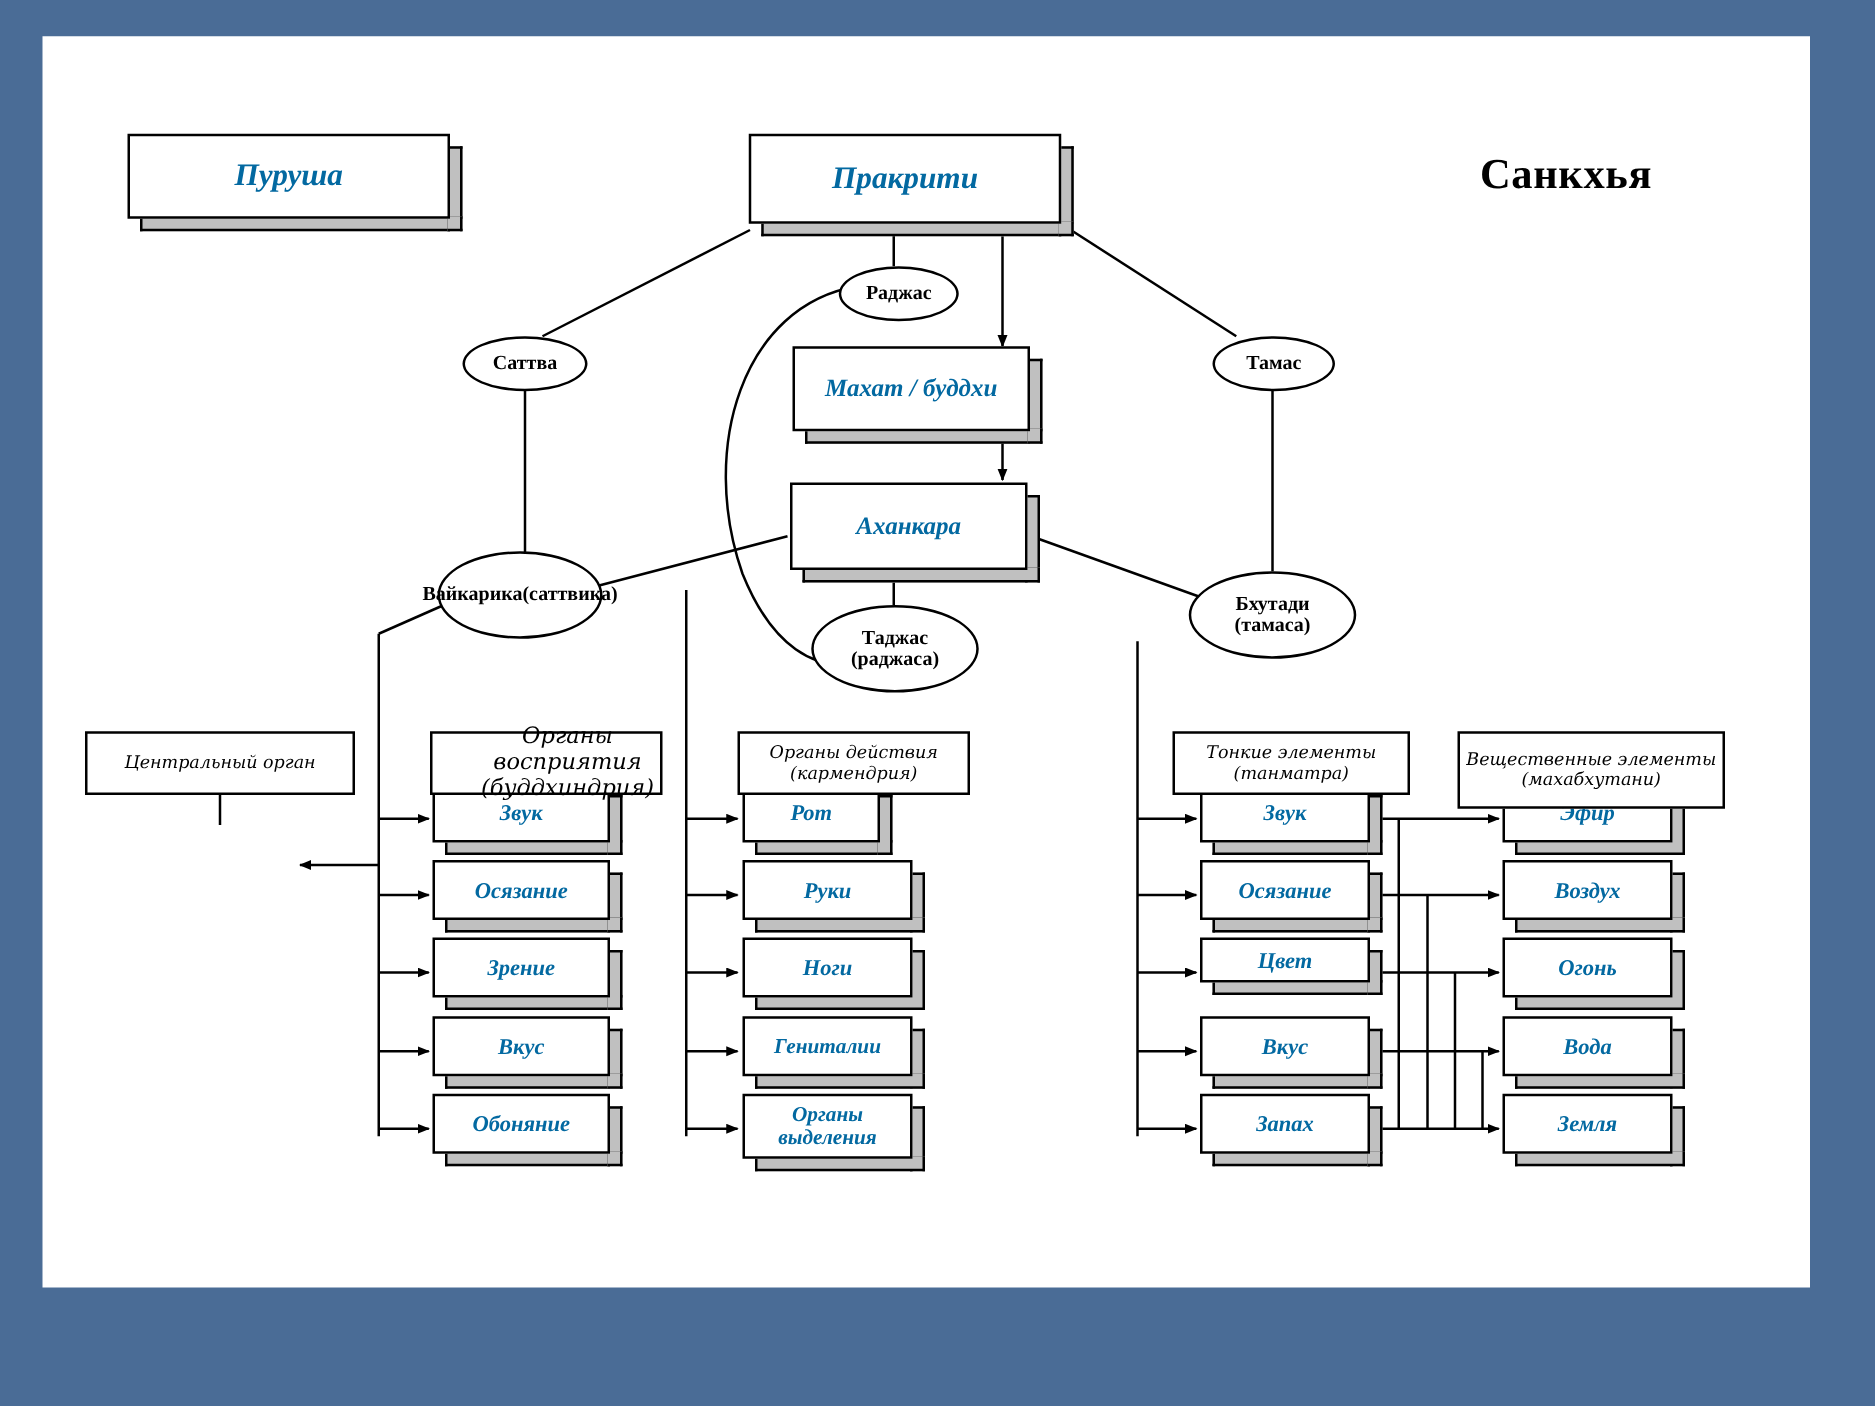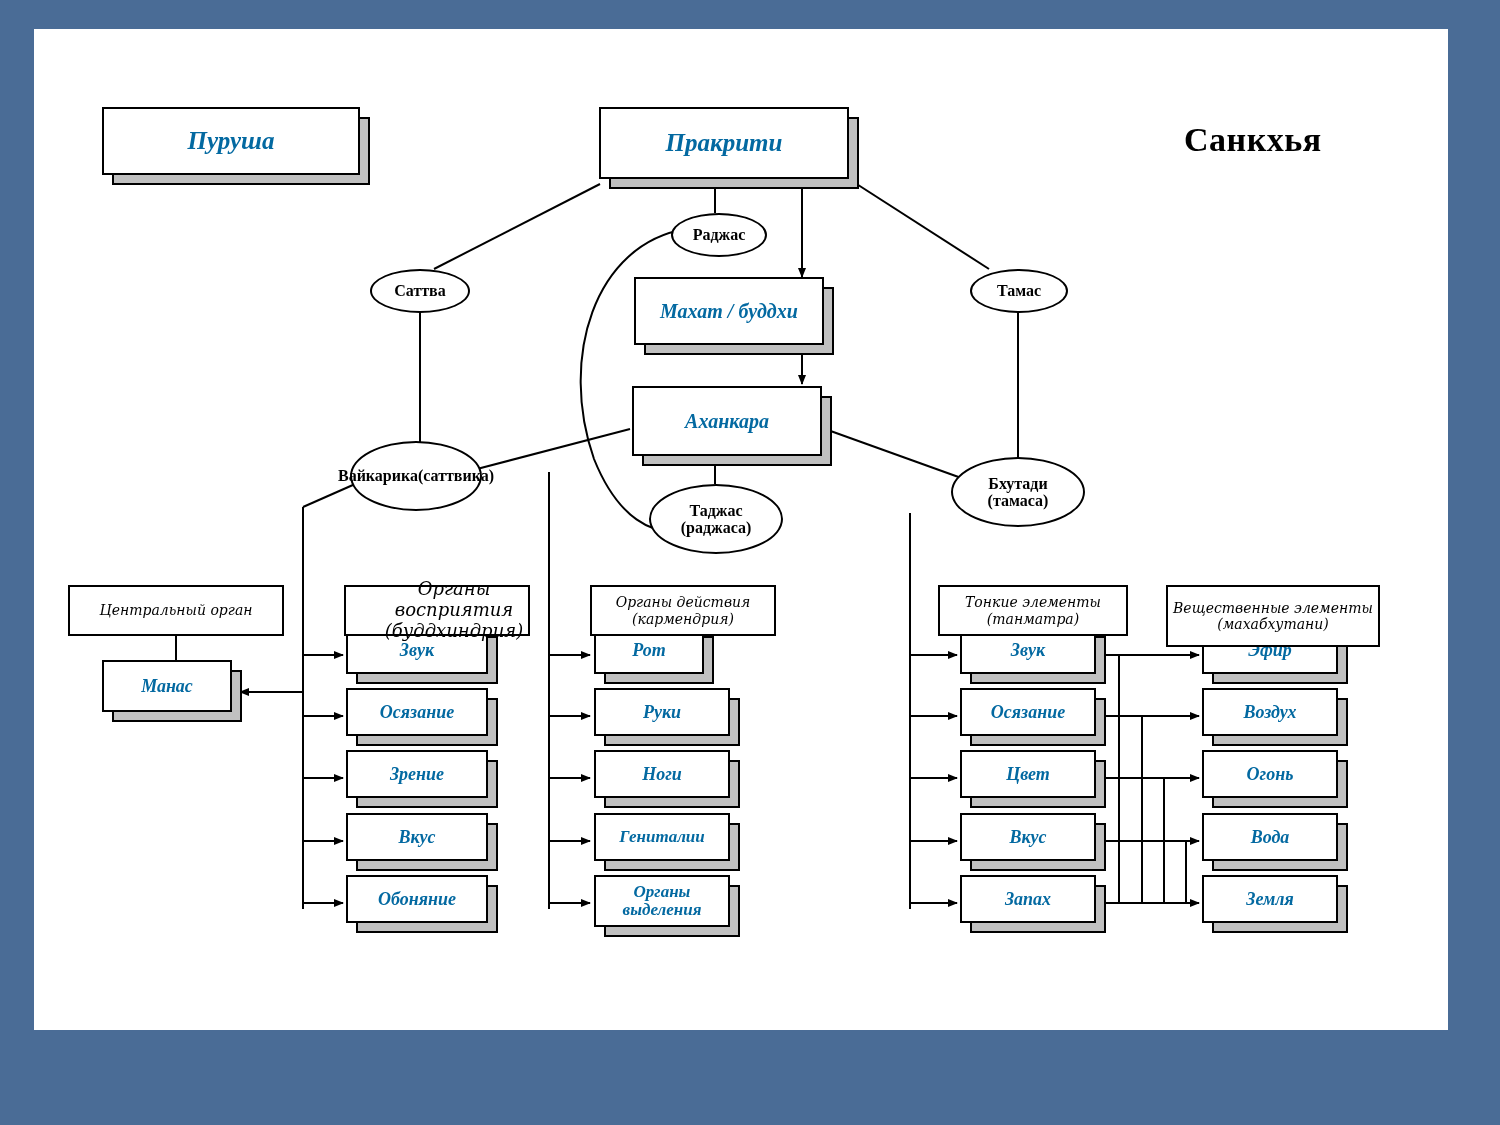--- a/index.html
+++ b/index.html
@@ -241,26 +241,20 @@
     </div>
     <div class="caption" style="left:904px;top:556px;width:190px;height:51px;font-size:14px;flex-direction:column;">
       <span>Тонкие элементы</span>
       <span>(танматра)</span>
     </div>
     <div class="caption" style="left:1132px;top:556px;width:214px;height:62px;font-size:14px;flex-direction:column;">
       <span>Вещественные элементы</span>
       <span>(махабхутани)</span>
     </div>
 
-    <div class="box3d" style="left:68px;top:631px;width:140px;height:62px;">
-      <div class="side right"></div>
-      <div class="side bottom"></div>
-      <div class="corner"></div>
-      <div class="face" style="font-size:18px;">Манас</div>
-    </div>
 
     <div class="box3d" style="left:312px;top:597px;width:152px;height:58px;">
       <div class="side right"></div>
         <div class="side bottom"></div>
         <div class="corner"></div>
       <div class="face" style="font-size:18px;">Звук</div>
     </div>
     <div class="box3d" style="left:312px;top:659px;width:152px;height:58px;">
       <div class="side right"></div>
         <div class="side bottom"></div>
@@ -325,21 +319,21 @@
         <div class="side bottom"></div>
         <div class="corner"></div>
       <div class="face" style="font-size:18px;">Звук</div>
     </div>
     <div class="box3d" style="left:926px;top:659px;width:146px;height:58px;">
       <div class="side right"></div>
         <div class="side bottom"></div>
         <div class="corner"></div>
       <div class="face" style="font-size:18px;">Осязание</div>
     </div>
-    <div class="box3d" style="left:926px;top:721px;width:146px;height:58px;">
+    <div class="box3d" style="left:926px;top:721px;width:146px;height:46px;">
       <div class="side right"></div>
         <div class="side bottom"></div>
         <div class="corner"></div>
       <div class="face" style="font-size:18px;">Цвет</div>
     </div>
     <div class="box3d" style="left:926px;top:784px;width:146px;height:58px;">
       <div class="side right"></div>
         <div class="side bottom"></div>
         <div class="corner"></div>
       <div class="face" style="font-size:18px;">Вкус</div>

